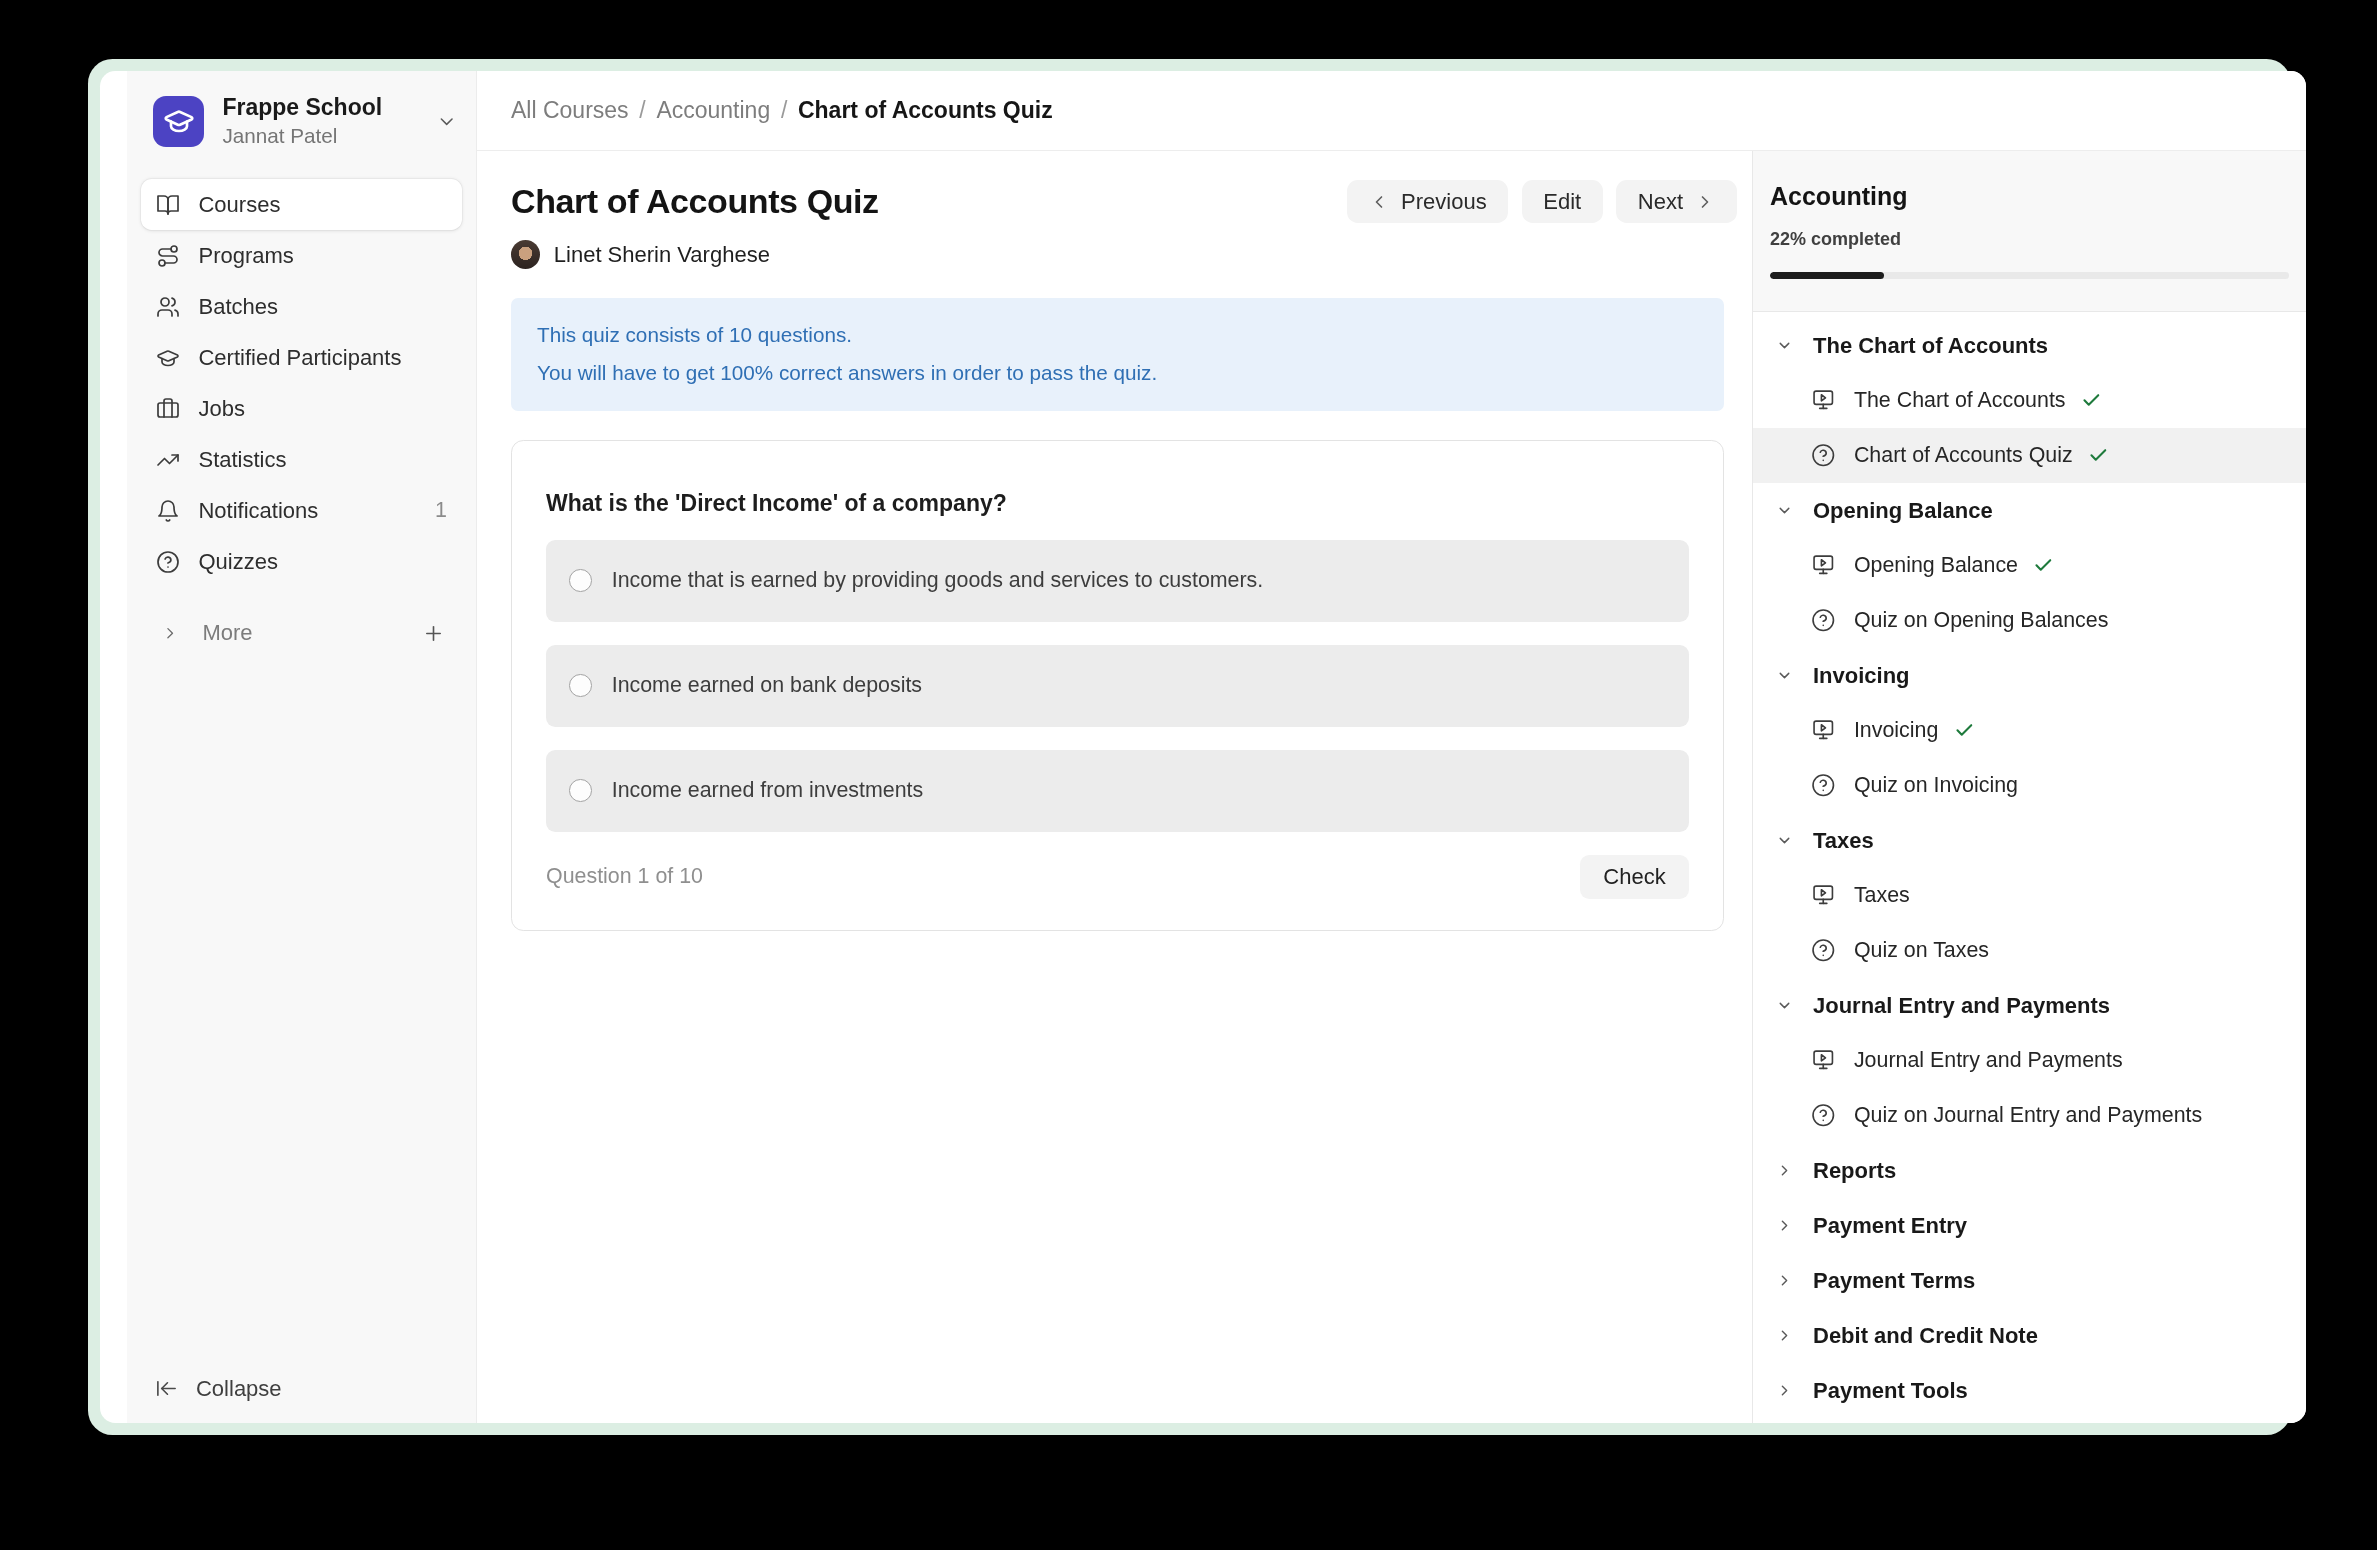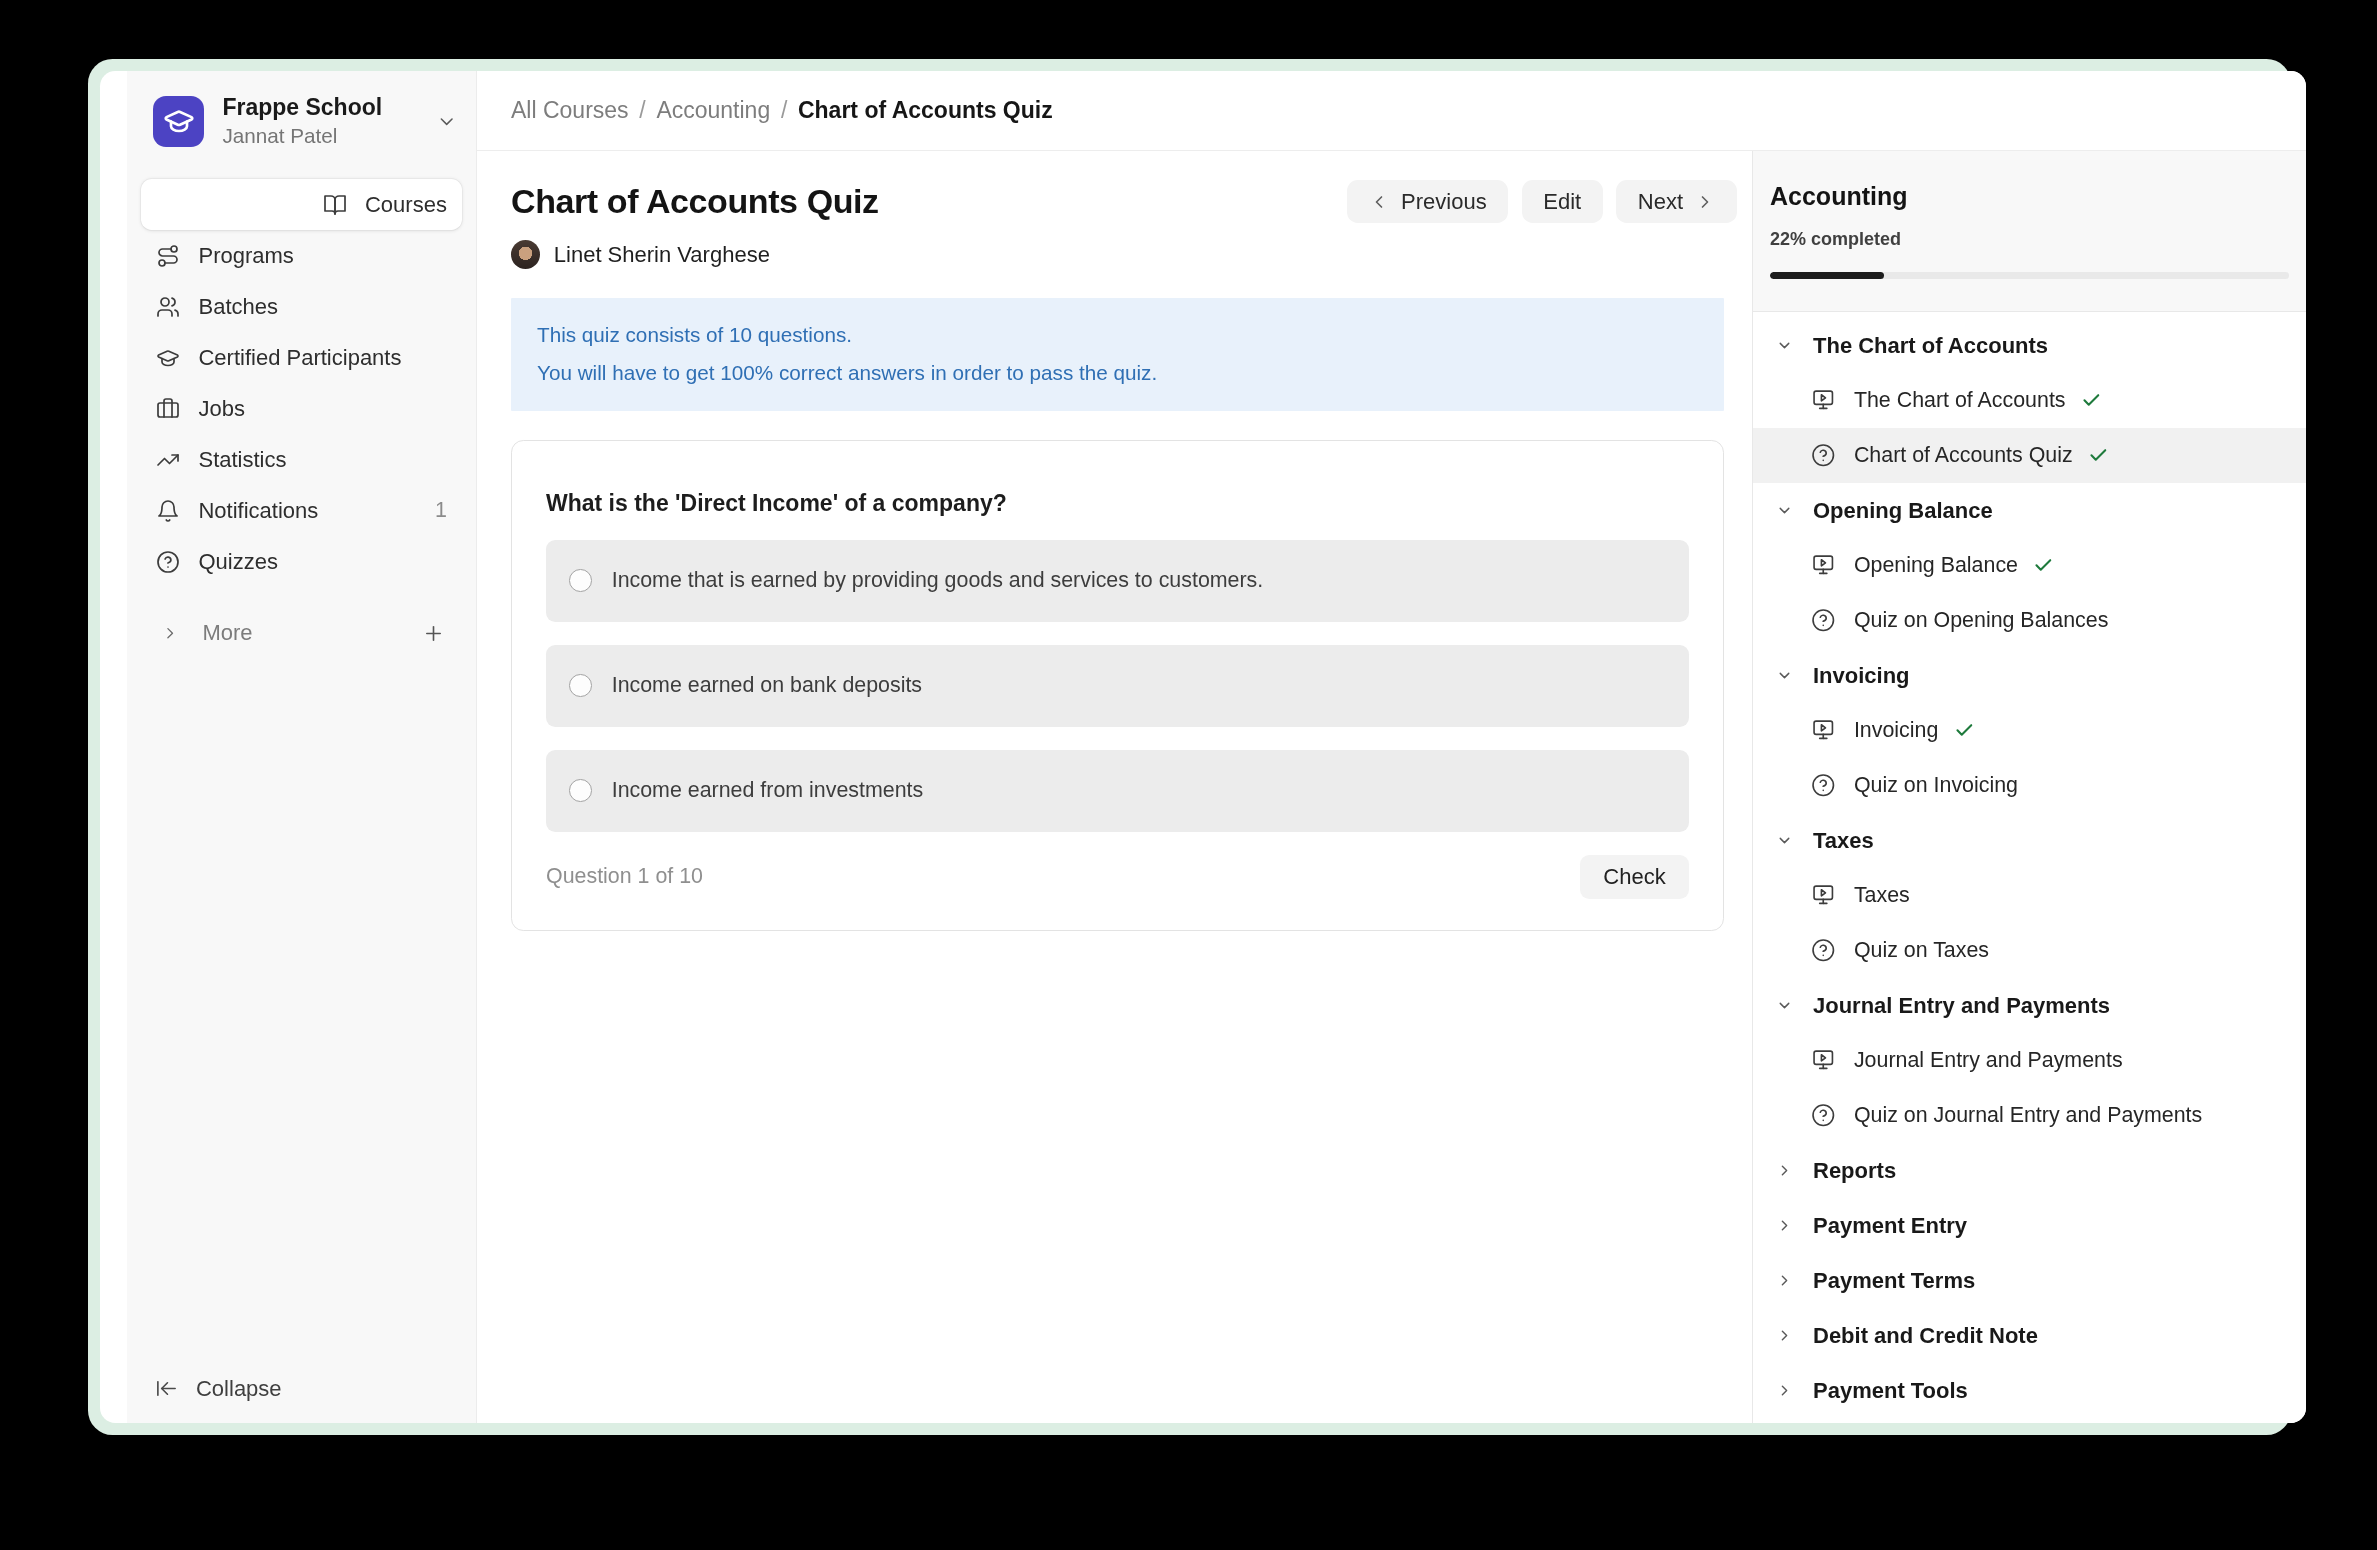--- a/index.html
+++ b/index.html
@@ -23,21 +23,21 @@
   .logo .i{width:32px;height:32px;stroke-width:2;}
   .brand-text{margin-left:18.4px;flex:1;min-width:0;}
   .brand-title{font-size:23px;font-weight:700;color:#1a1a1a;line-height:27.6px;}
   .brand-sub{font-size:20.7px;color:#757575;line-height:24.5px;margin-top:2.3px;}
   .brand-chev{color:#5b5b5b;}
   .brand-chev .i{width:21.4px;height:21.4px;}
 
   .nav{margin:31px 13.8px 0 13.8px;}
   .nav-item{height:51px;border-radius:10.7px;display:flex;align-items:center;
     padding:0 15.3px;color:#2e2e2e;font-size:22px;cursor:pointer;}
-  .nav-item.active{background:#fff;box-shadow:0 0.8px 3.8px rgba(0,0,0,.10), 0 0 0 0.8px #efefef;justify-content:flex-end;}
+  .nav-item.active{background:#fff;box-shadow:0 0.8px 3.8px rgba(0,0,0,.10), 0 0 0 0.8px #efefef;}
   .nav-ic{width:24px;height:24px;color:#3c3c3c;margin-right:18.4px;flex:none;}
   .nav-ic .i{width:24px;height:24px;}
   .nav-badge{margin-left:auto;color:#8b8b8b;font-size:21.4px;}
 
   .more-row{margin-top:23px;padding:0 31px 0 34px;height:46px;display:flex;align-items:center;
     color:#7c7c7c;font-size:22px;cursor:pointer;}
   .more-chev{color:#6c6c6c;margin-right:23px;}
   .more-chev .i{width:18.4px;height:18.4px;}
   .more-plus{margin-left:auto;color:#555;}
   .more-plus .i{width:23px;height:23px;}
@@ -64,21 +64,21 @@
   .btn{height:43px;background:#f3f3f3;border:none;border-radius:10.7px;display:flex;align-items:center;
     padding:0 21.4px;font-size:22px;color:#2a2a2a;font-family:inherit;cursor:pointer;gap:12.3px;}
   .btn .i{width:20px;height:20px;color:#5f5f5f;stroke-width:2;}
 
   .author-row{display:flex;align-items:center;margin-top:17px;}
   .avatar{width:29px;height:29px;border-radius:50%;flex:none;
     background:radial-gradient(circle at 50% 46%, #caa07e 0 31%, transparent 32%),
                linear-gradient(#4a3b33,#2c2320);}
   .author-name{margin-left:13.8px;font-size:22px;color:#1f1f1f;}
 
-  .infobox{margin-top:29px;margin-right:13px;background:#e8f1fb;border-radius:1px;
+  .infobox{margin-top:29px;margin-right:13px;background:#e8f1fb;border-radius:7px;
     padding:18.4px 26px;color:#2f6fb4;font-size:20.7px;line-height:38px;}
 
   .qcard{margin-top:29px;margin-right:13px;border:0.8px solid #e3e3e3;border-radius:12.3px;
     padding:27.6px 34px 31px 34px;background:#fff;}
   .qhead{display:flex;align-items:baseline;}
   .qlabel{font-size:21.4px;color:#8f8f8f;margin-right:20px;}
   .qinstr{font-size:21.4px;color:#8f8f8f;}
   .qmarks{margin-left:auto;font-size:21.4px;font-weight:700;color:#161616;}
   .qtext{margin-top:21.4px;font-size:23px;font-weight:700;color:#1d1d1d;}
   .opt{margin-top:23px;height:82px;background:#ececec;border-radius:9.2px;display:flex;

